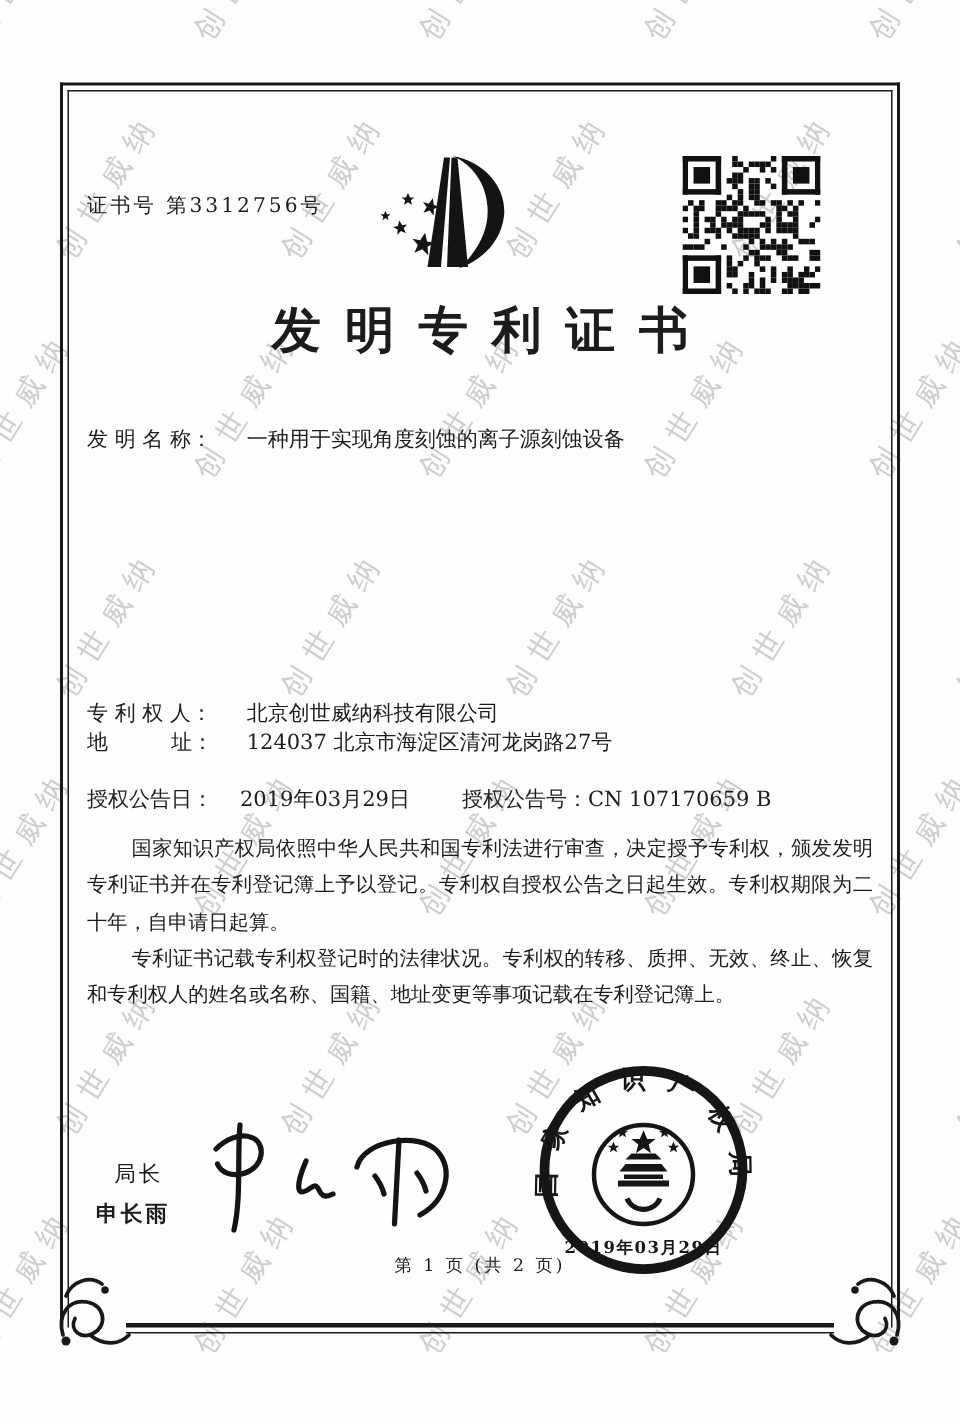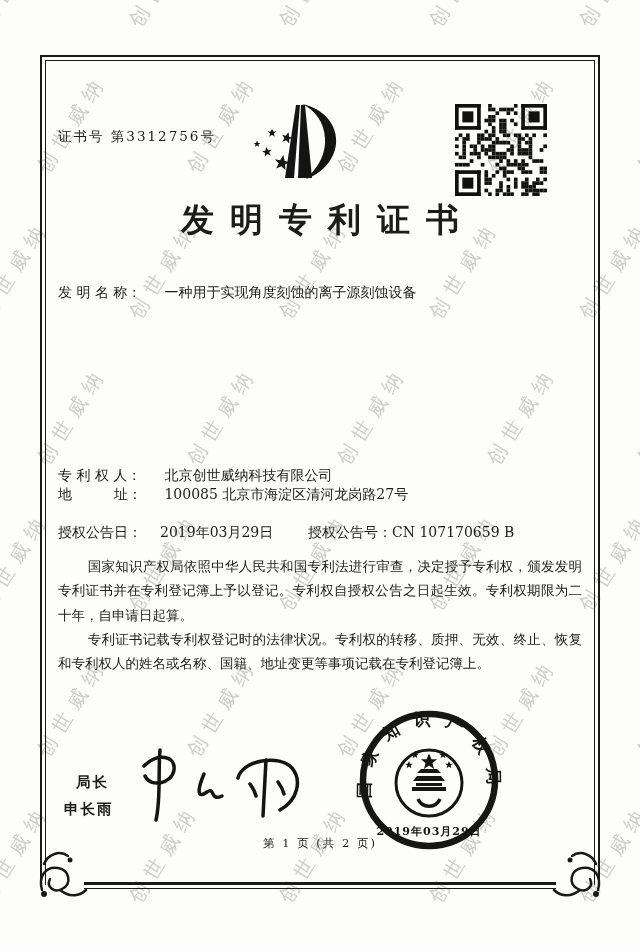--- a/index.html
+++ b/index.html
@@ -19,21 +19,21 @@
   .logo{left:250px;top:100px;}
   .qr{left:455px;top:104px;}
   .title{left:0;right:0;top:198px;text-align:center;font-size:33px;font-weight:bold;
          letter-spacing:16px;text-indent:16px;}
   .row{position:absolute;left:58px;width:524px;font-size:14px;white-space:nowrap;}
   .row .lab{display:inline-block;width:102px;}
   .r0{top:284px}.r1{top:332px}.r2{top:371px}.r3{top:409px}.r4{top:467px}.r5{top:486px}.r6{top:524px}
   .pair2{position:absolute;left:250px;top:0;}
   .paras{left:58px;top:554px;width:524px;font-size:13.5px;line-height:1.8;text-align:justify;}
   .paras p{margin:0;text-indent:2.2em;}
-  .role{left:76px;top:773px;font-size:14.5px;font-weight:bold;letter-spacing:2px;}
+  .role{left:76px;top:773px;font-size:14.5px;font-weight:normal;letter-spacing:2px;}
   .dname{left:64px;top:800px;font-size:14.5px;font-weight:bold;letter-spacing:2px;}
   .sig{left:130px;top:740px;}
   .seal{left:356px;top:707px;}
   .pagenum{left:0;right:0;top:836px;text-align:center;font-size:11.5px;letter-spacing:2px;}
   .brule{left:84px;top:882px;width:472px;height:3px;border-top:3px solid #191919;border-bottom:1px solid #191919;}
   .fl-l{left:36px;top:846px;}
   .fl-r{left:552px;top:846px;transform:scaleX(-1);}
   .footnote{left:0;right:0;top:905px;text-align:center;font-size:11.5px;letter-spacing:3px;}
   svg{display:block;}
 </style>
@@ -317,21 +317,21 @@
     <div class="row r0">
       <span class="lab">发 明 名 称：</span>
       <span class="val">一种用于实现角度刻蚀的离子源刻蚀设备</span>
     </div>
     <div class="row r4">
       <span class="lab">专 利 权 人：</span>
       <span class="val">北京创世威纳科技有限公司</span>
     </div>
     <div class="row r5">
       <span class="lab">地　　　址：</span>
-      <span class="val">100085 北京市海淀区清河龙岗路27号</span>
+      <span class="val">124037 北京市海淀区清河龙岗路27号</span>
     </div>
     <div class="row r6">
       <span><span class="lab">授权公告日：</span><span class="val">2019年03月29日</span></span>
       <span class="pair2"><span>授权公告号：</span><span class="val">CN 107170659 B</span></span>
     </div>
 
     <div class="abs paras">
       <p>国家知识产权局依照中华人民共和国专利法进行审查，决定授予专利权，颁发发明专利证书并在专利登记簿上予以登记。专利权自授权公告之日起生效。专利权期限为二十年，自申请日起算。</p>
       <p>专利证书记载专利权登记时的法律状况。专利权的转移、质押、无效、终止、恢复和专利权人的姓名或名称、国籍、地址变更等事项记载在专利登记簿上。</p>
     </div>

